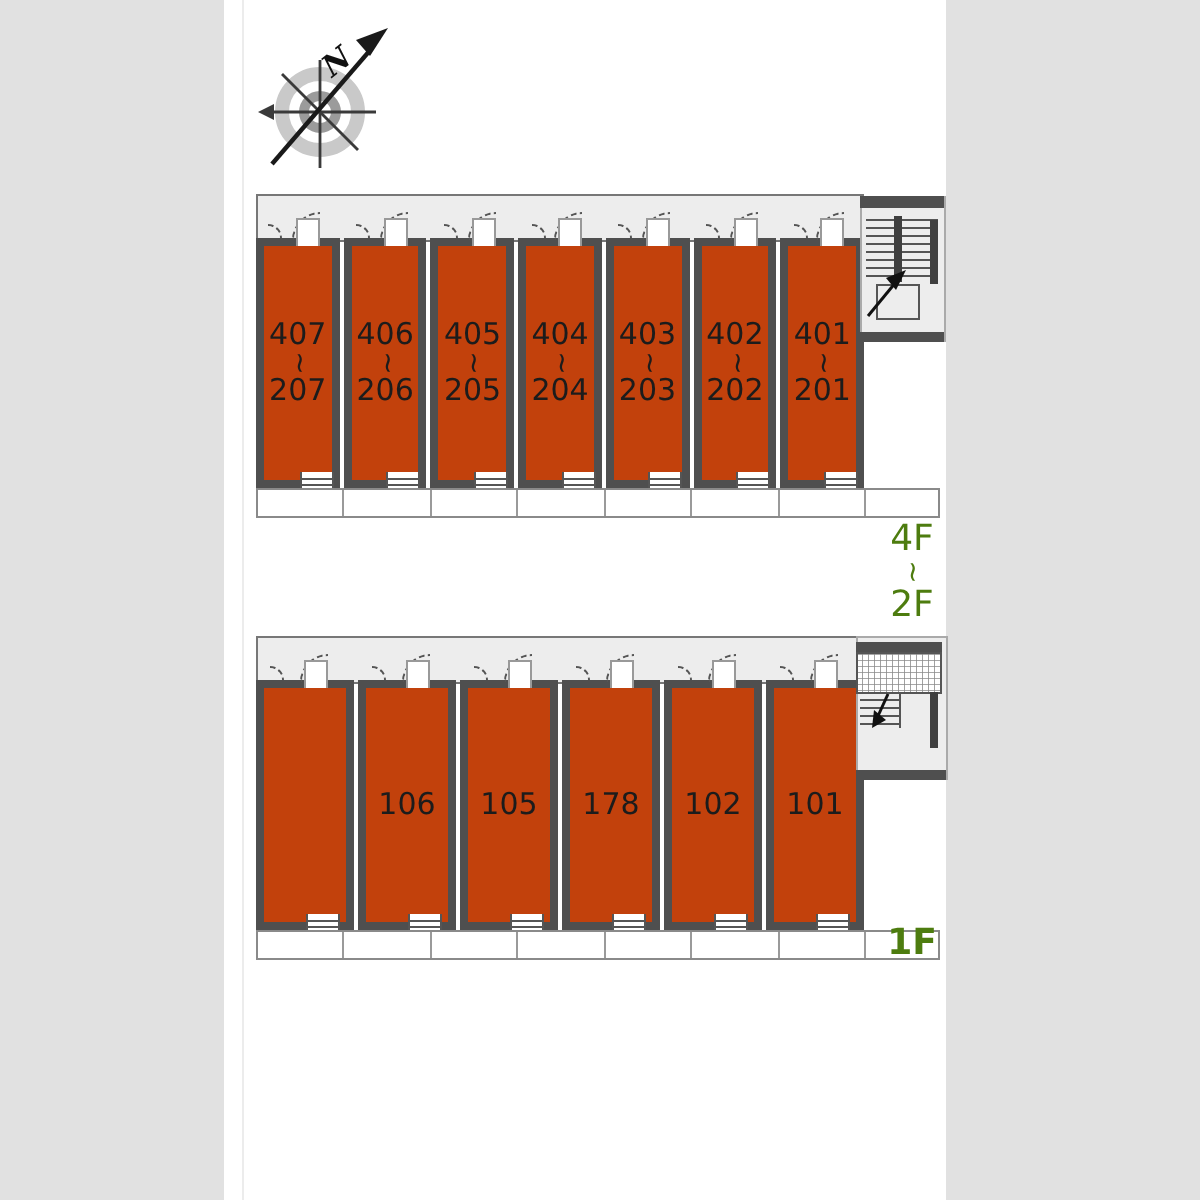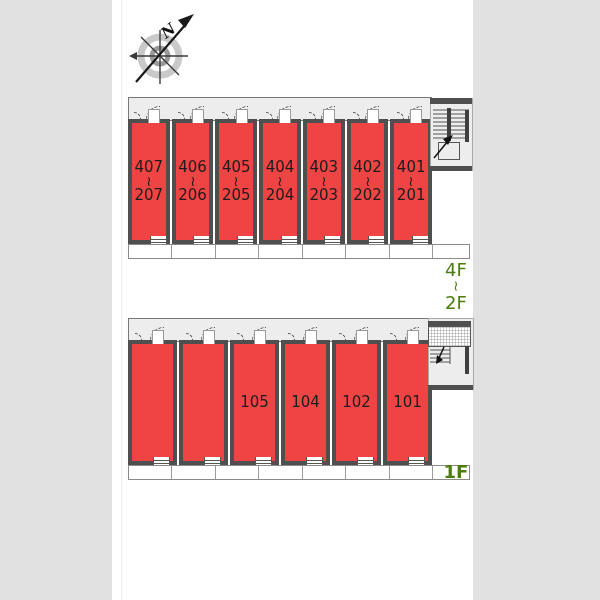--- a/index.html
+++ b/index.html
@@ -17,21 +17,21 @@
 
   .block { position:absolute; left:16px; width:346px; height:163px; }
   #upper-block { top:97px; }
   #lower-block { top:318px; }
 
   .corridor {
     position:absolute; left:0; top:0; width:304px; height:24px;
     background:#ededed; border:1px solid #777;
   }
   .units-row { position:absolute; left:0; top:22px; width:304px; display:flex; gap:2px; }
-  .unit { flex:1; height:125px; background:#ef4444; border:4px solid #4f4f4f; position:relative; }
+  .unit { flex:1; height:125px; background:#c2410c; border:4px solid #4f4f4f; position:relative; }
   
   .unit::before {
     content:""; position:absolute; left:calc(48% - 2px); top:-17px; width:13px; height:13px;
     border:0 dashed #555; border-top-width:1px; border-left-width:1px; border-top-left-radius:100%;
   }
   
   .unit::after {
     content:""; position:absolute; left:7%; top:-11px; width:6px; height:6px;
     border:0 dashed #555; border-top-width:1px; border-right-width:1px; border-top-right-radius:100%;
   }
@@ -200,33 +200,36 @@
     <div class="corridor"></div>
 
     <div class="units-row">
       <div class="unit">
         <div class="door"></div>
         <div class="window"></div>
       </div>
       <div class="unit">
         <div class="door"></div>
         <div class="window"></div>
+        <div class="unit-label">
+          <span>106</span>
+        </div>
       </div>
       <div class="unit">
         <div class="door"></div>
         <div class="window"></div>
         <div class="unit-label">
           <span>105</span>
         </div>
       </div>
       <div class="unit">
         <div class="door"></div>
         <div class="window"></div>
         <div class="unit-label">
-          <span>104</span>
+          <span>178</span>
         </div>
       </div>
       <div class="unit">
         <div class="door"></div>
         <div class="window"></div>
         <div class="unit-label">
           <span>102</span>
         </div>
       </div>
       <div class="unit">

